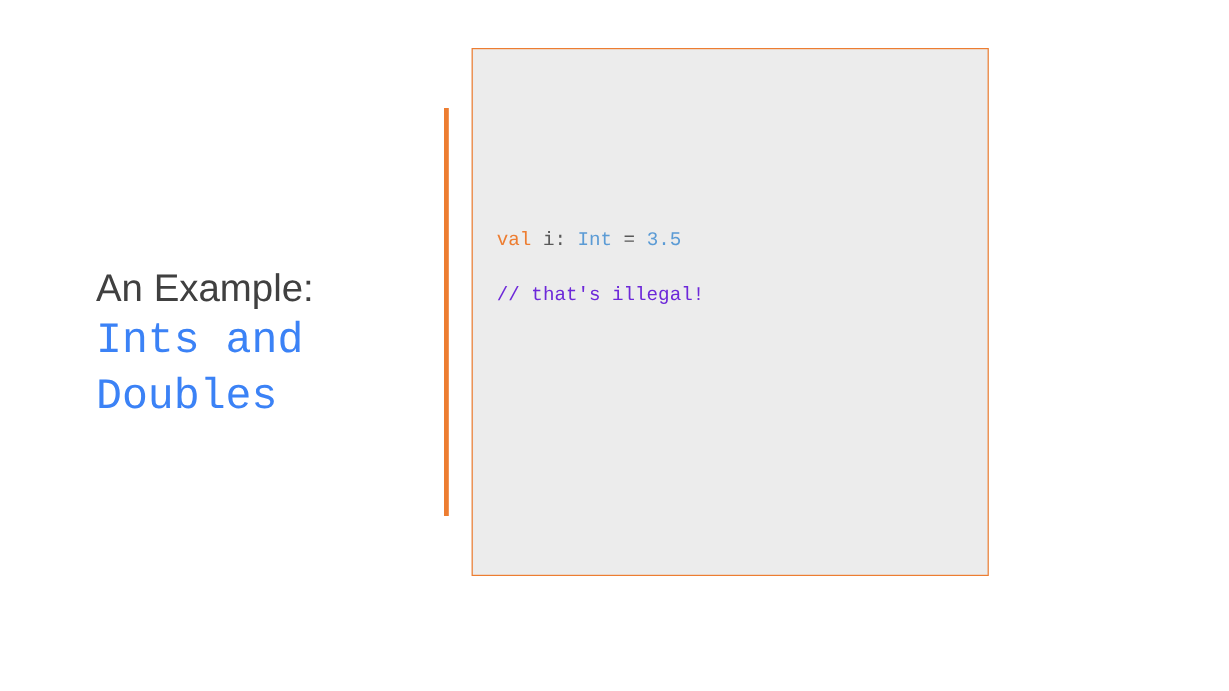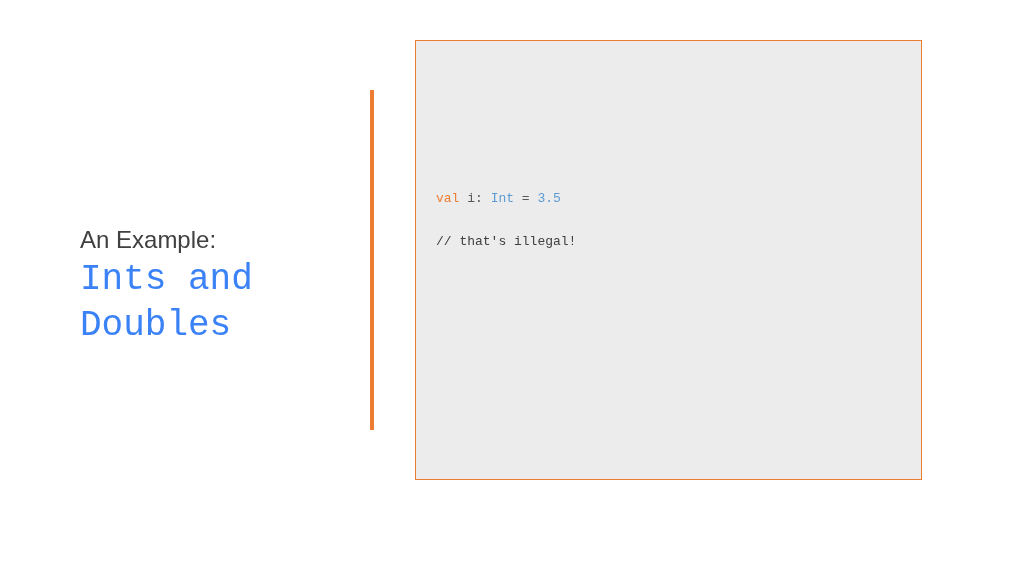--- a/index.html
+++ b/index.html
@@ -19,21 +19,21 @@
       width: 100%;
       height: 100%;
       align-items: center;
     }
     .left-panel {
       width: 360px;
       padding-left: 80px;
       padding-right: 20px;
     }
     .title-line1 {
-      font-size: 24px;
+      font-size: 32px;
       font-weight: 300;
       color: #404040;
       font-family: 'Segoe UI Light', 'Segoe UI', sans-serif;
       line-height: 1.2;
     }
     .title-line2 {
       font-size: 36px;
       font-weight: 400;
       color: #3b82f6;
       font-family: 'Consolas', 'Courier New', monospace;
@@ -43,40 +43,40 @@
     .divider {
       position: absolute;
       left: 370px;
       top: 90px;
       width: 4px;
       height: 340px;
       background: #ed7d31;
     }
     .code-box {
       position: absolute;
-      left: 415px;
+      left: 393px;
       top: 40px;
-      width: 507px;
+      width: 431px;
       height: 440px;
       background: #ececec;
       border: 1px solid #ed7d31;
       padding: 150px 20px 20px 20px;
       font-family: 'Consolas', 'Courier New', monospace;
-      font-size: 13px;
+      font-size: 16px;
     }
     .code-line {
       margin-bottom: 28px;
       white-space: pre;
     }
     .kw { color: #ed7d31; }
     .ident { color: #595959; }
     .type { color: #5b9bd5; }
     .op { color: #595959; }
     .num { color: #5b9bd5; }
-    .comment { color: #404040; }
+    .comment { color: #6d28d9; }
   </style>
 </head>
 <body>
 
 <div class="container">
   <div class="left-panel">
     <div class="title-line1">An Example:</div>
     <div class="title-line2">Ints and Doubles</div>
   </div>
 

